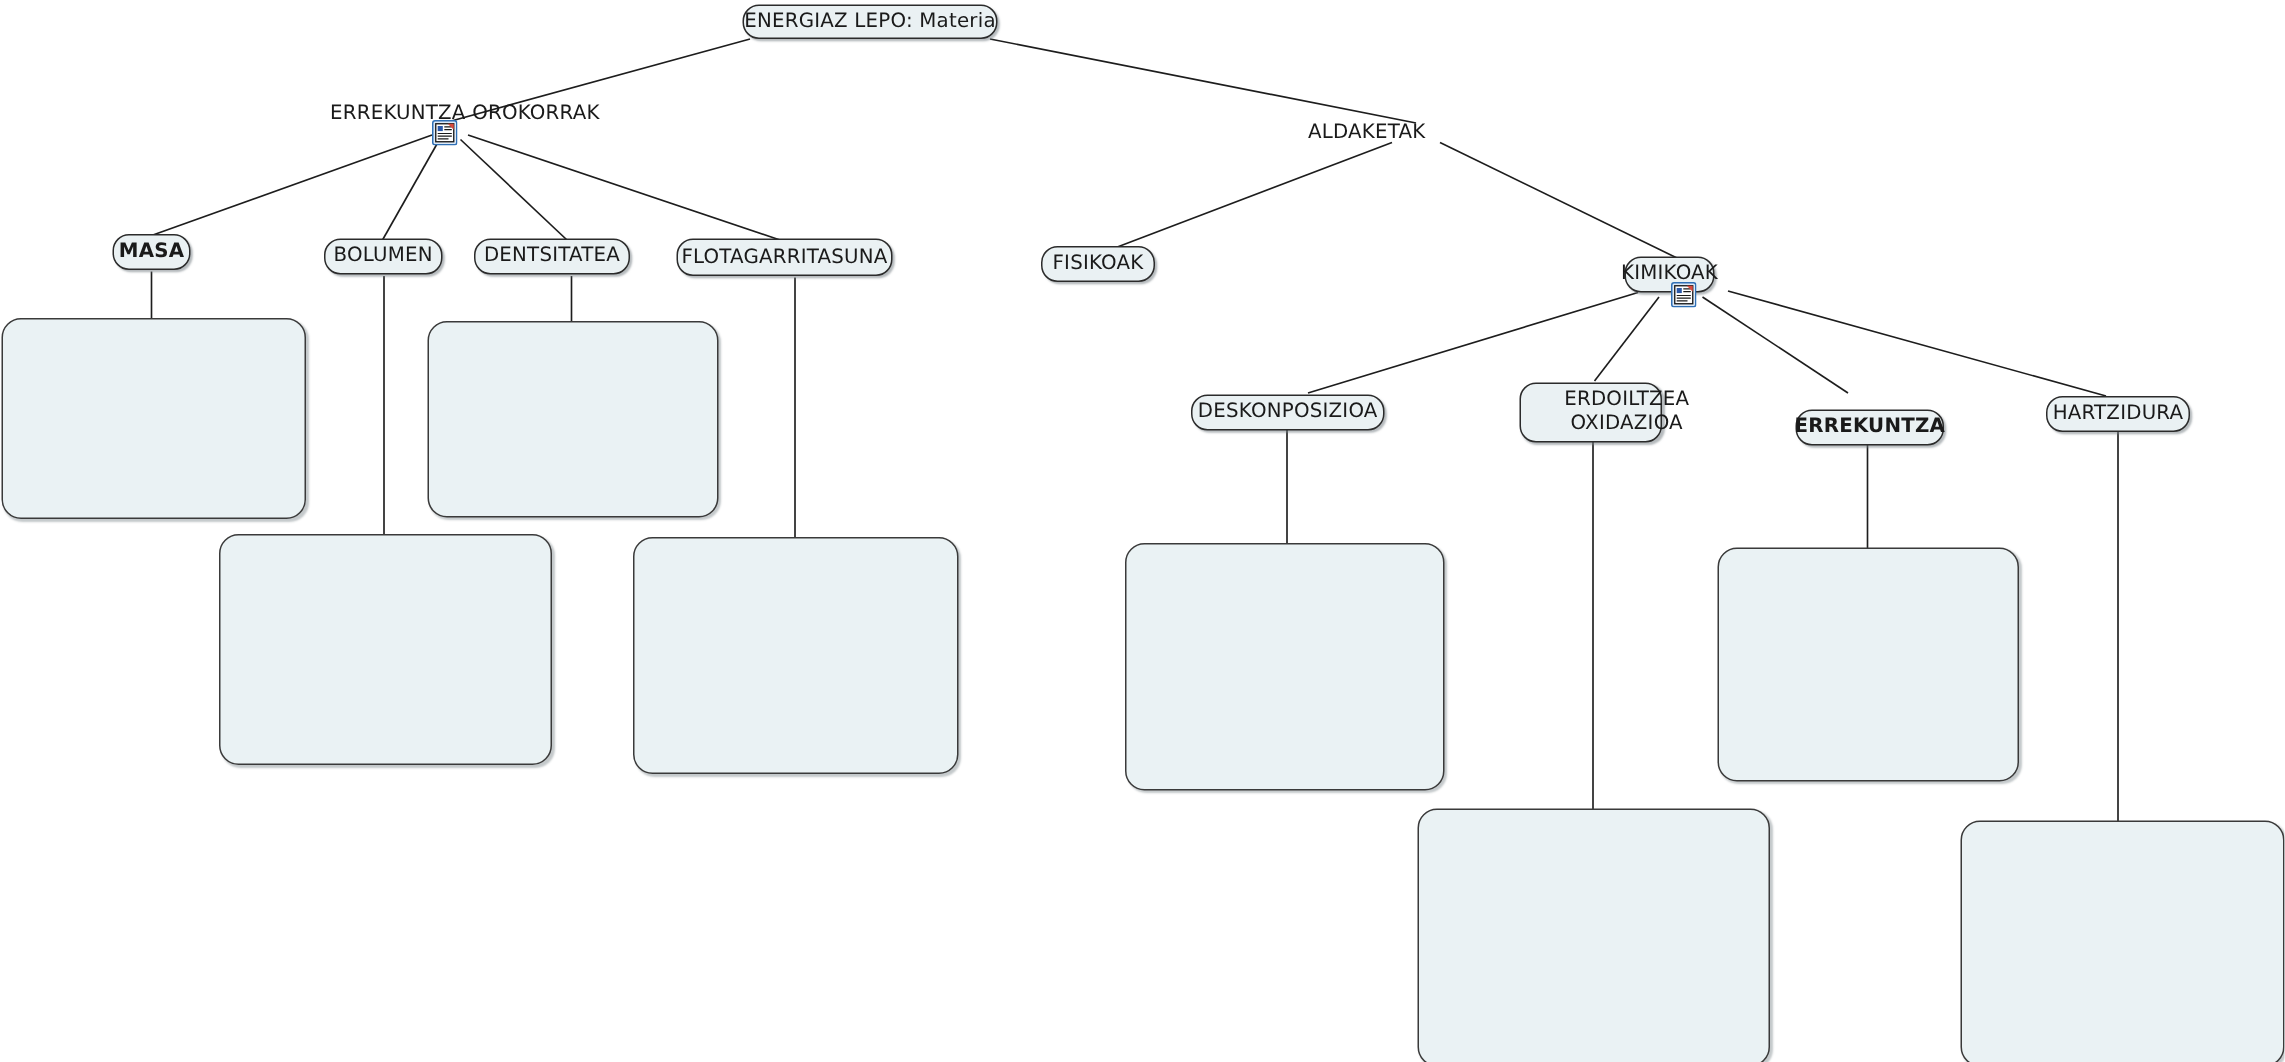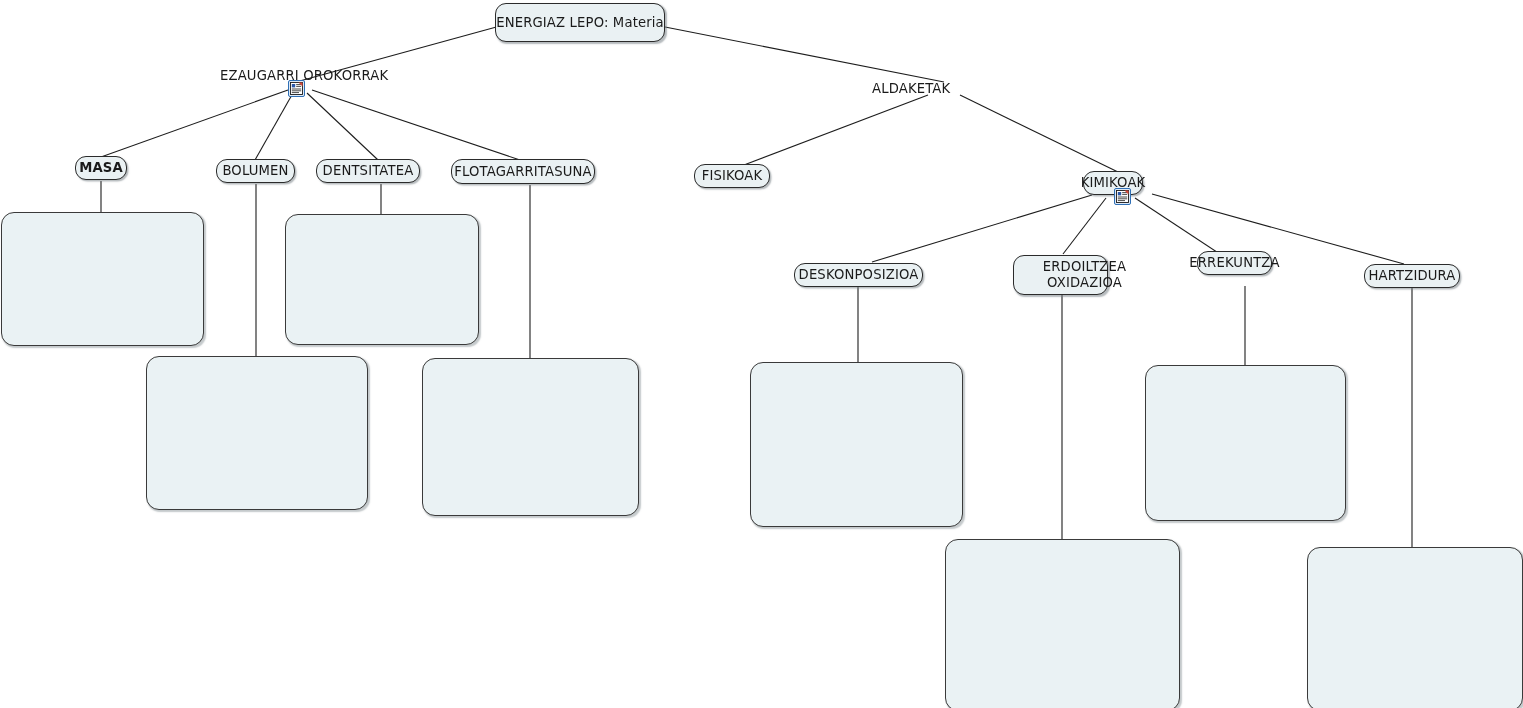--- a/index.html
+++ b/index.html
@@ -130,44 +130,44 @@
   <div class="contentbox" style="left:422px; top:358px; width:217px; height:158px;"></div>
 
   <div class="contentbox" style="left:750px; top:362px; width:213px; height:165px;"></div>
 
   <div class="contentbox" style="left:945px; top:539px; width:235px; height:172px;"></div>
 
   <div class="contentbox" style="left:1145px; top:365px; width:201px; height:156px;"></div>
 
   <div class="contentbox" style="left:1307px; top:547px; width:216px; height:164px;"></div>
 
-  <div class="node" style="left:495px; top:3px; width:170px; height:39px;">ENERGIAZ LEPO: Materia</div>
-
-  <div class="textnode" style="left:220px; top:68px;">EZAUGARRI OROKORRAK</div>
+  <div class="node" style="left:495px; top:3px; width:170px; height:23px;">ENERGIAZ LEPO: Materia</div>
+
+  <div class="textnode" style="left:220px; top:68px;">ERREKUNTZA OROKORRAK</div>
 
   <div class="textnode" style="left:872px; top:81px;">ALDAKETAK</div>
 
   <div class="node" style="left:75px; top:156px; width:52px; height:24px;font-weight:bold;">MASA</div>
 
   <div class="node" style="left:216px; top:159px; width:79px; height:24px;">BOLUMEN</div>
 
   <div class="node" style="left:316px; top:159px; width:104px; height:24px;">DENTSITATEA</div>
 
   <div class="node" style="left:451px; top:159px; width:144px; height:25px;">FLOTAGARRITASUNA</div>
 
   <div class="node" style="left:694px; top:164px; width:76px; height:24px;">FISIKOAK</div>
 
   <div class="node" style="left:1083px; top:171px; width:60px; height:24px;">KIMIKOAK</div>
 
   <div class="node" style="left:794px; top:263px; width:129px; height:24px;">DESKONPOSIZIOA</div>
 
   <div class="node multiline" style="left:1013px; top:255px; width:95px; height:40px;">ERDOILTZEA
 OXIDAZIOA</div>
 
-  <div class="node" style="left:1197px; top:251px; width:75px; height:24px;">ERREKUNTZA</div>
+  <div class="node" style="left:1197px; top:273px; width:99px; height:24px;font-weight:bold;">ERREKUNTZA</div>
 
   <div class="node" style="left:1364px; top:264px; width:96px; height:24px;">HARTZIDURA</div>
 
   <div class="note-icon" style="left:288px; top:80px;">
     <svg width="17" height="17" viewBox="0 0 17 17">
       <rect x="0.5" y="0.5" width="16" height="16" rx="1.5" fill="#dce9f7" stroke="#2f6fb5" stroke-width="1"></rect>
       <rect x="2.5" y="2.5" width="12" height="12" fill="#ffffff" stroke="#1a1a1a" stroke-width="0.9"></rect>
       <rect x="3.8" y="4" width="3.4" height="3.4" fill="#2a58a8"></rect>
       <g stroke="#1a1a1a" stroke-width="0.8">
         <line x1="8.2" y1="4.6" x2="13.2" y2="4.6"></line>

